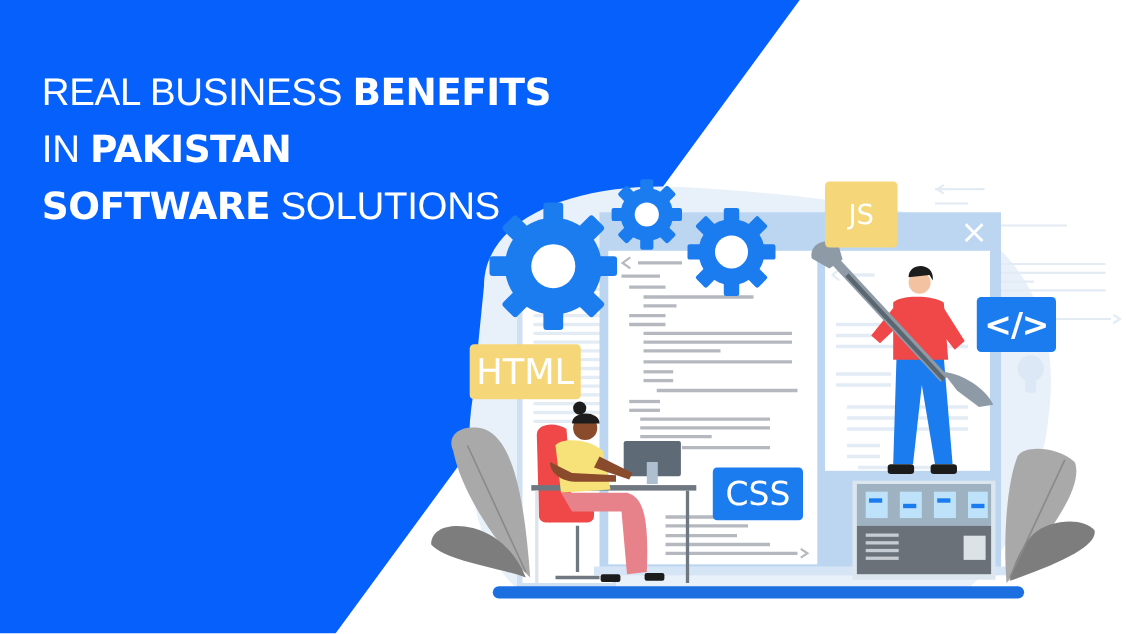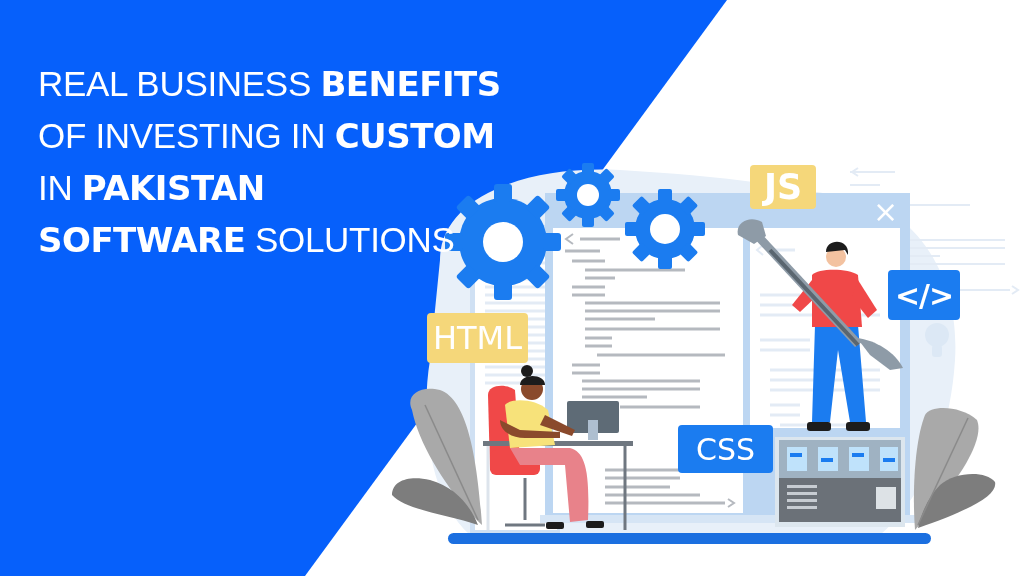--- a/index.html
+++ b/index.html
@@ -5,22 +5,22 @@
     html, body { margin: 0; padding: 0; }
     body { width: 1024px; height: 576px; overflow: hidden; background: #ffffff; position: relative; font-family: "Liberation Sans", sans-serif; }
     .blue-bg { position: absolute; left: 0; top: 0; width: 1024px; height: 576px; }
     .headline { position: absolute; left: 38px; top: 42px; color: #ffffff; font-size: 35px; line-height: 52px; letter-spacing: -0.3px; text-transform: uppercase; margin-top: 16px; }
     .headline .line { display: block; white-space: nowrap; }
     .headline .lt { font-weight: normal; font-family: "Liberation Sans", sans-serif; }
     .headline .bd { font-weight: 900; font-family: "DejaVu Sans", sans-serif; font-size: 34px; letter-spacing: -0.5px; }
     .illus { position: absolute; left: 0; top: 0; width: 1024px; height: 576px; }
     .badge { position: absolute; display: flex; align-items: center; justify-content: center; color: #ffffff; font-family: "DejaVu Sans", sans-serif; border-radius: 4px; }
     .badge-html { left: 427px; top: 313px; width: 101px; height: 50px; background: #f5d77a; font-size: 32px; }
-    .badge-js { left: 750px; top: 165px; width: 66px; height: 44px; background: #f5d77a; font-size: 35px; font-weight: bold; }
-    .badge-css { left: 678px; top: 425px; width: 95px; height: 48px; background: #1b7cf0; font-size: 30px; }
+    .badge-js { left: 750px; top: 165px; width: 66px; height: 60px; background: #f5d77a; font-size: 25px; font-weight: normal; }
+    .badge-css { left: 648px; top: 425px; width: 82px; height: 48px; background: #1b7cf0; font-size: 30px; }
     .badge-code { left: 888px; top: 270px; width: 72px; height: 50px; background: #1b7cf0; font-size: 30px; font-weight: bold; letter-spacing: -1px; }
     .close-x { position: absolute; left: 873px; top: 197px; color: #ffffff; font-size: 30px; line-height: 30px; font-family: "DejaVu Sans", sans-serif; }
   </style>
 </head>
 <body>
 
 <svg class="blue-bg" viewBox="0 0 1024 576" width="1024" height="576">
   <polygon points="0,0 727,0 305,576 0,576" fill="#0660fb"></polygon>
 </svg>
 
@@ -249,21 +249,20 @@
     <rect x="787" y="499" width="30" height="3" fill="#c7ccd2"></rect>
     <rect x="787" y="506" width="30" height="3" fill="#c7ccd2"></rect>
     <rect x="876" y="487" width="20" height="22" fill="#dde2e6"></rect>
   </g>
 
   <rect x="448" y="533" width="483" height="11" rx="5.5" fill="#1b6fe0"></rect>
 </svg>
 
 <div class="headline">
   <span class="line"><span class="lt">REAL BUSINESS </span><span class="bd">BENEFITS</span></span>
-  <span class="line"><span class="lt">OF INVESTING IN </span><span class="bd">CUSTOM</span></span>
   <span class="line"><span class="lt">IN </span><span class="bd">PAKISTAN</span></span>
   <span class="line"><span class="bd">SOFTWARE</span><span class="lt"> SOLUTIONS</span></span>
 </div>
 
 <div class="badge badge-html">HTML</div>
 <div class="badge badge-js">JS</div>
 <div class="badge badge-css">CSS</div>
 <div class="badge badge-code">&lt;/&gt;</div>
 <div class="close-x">×</div>
 

